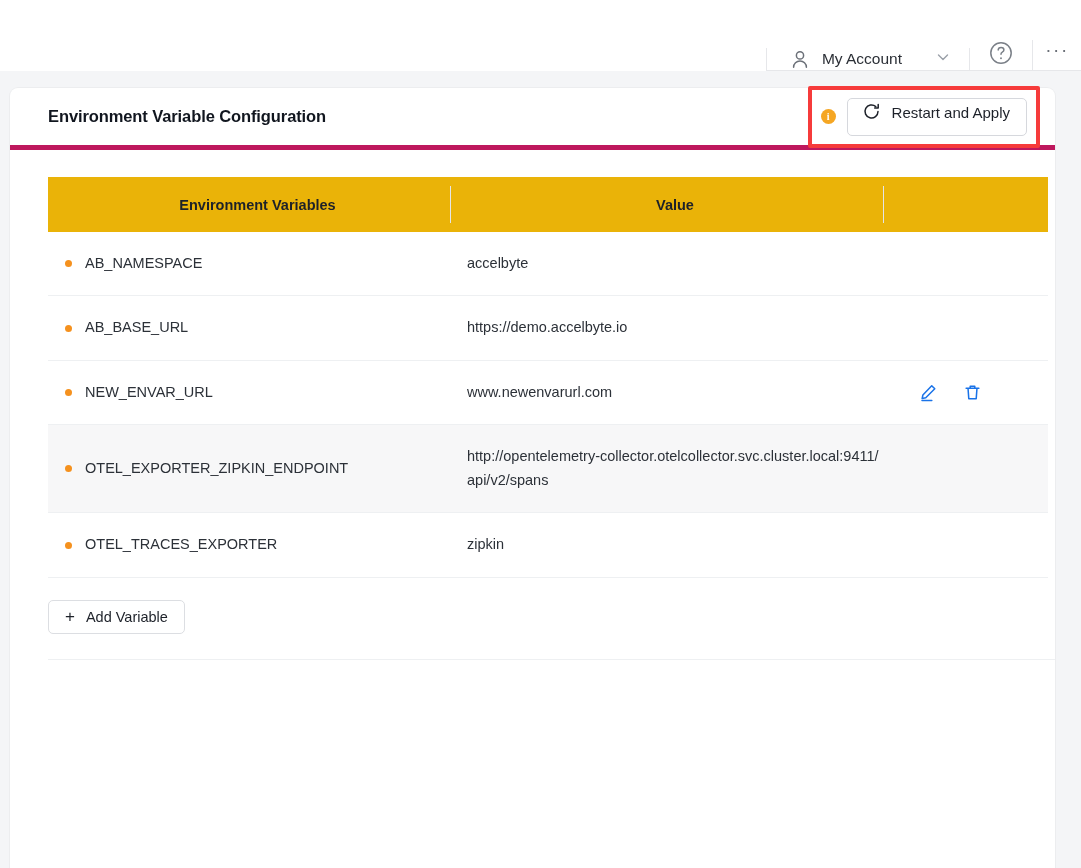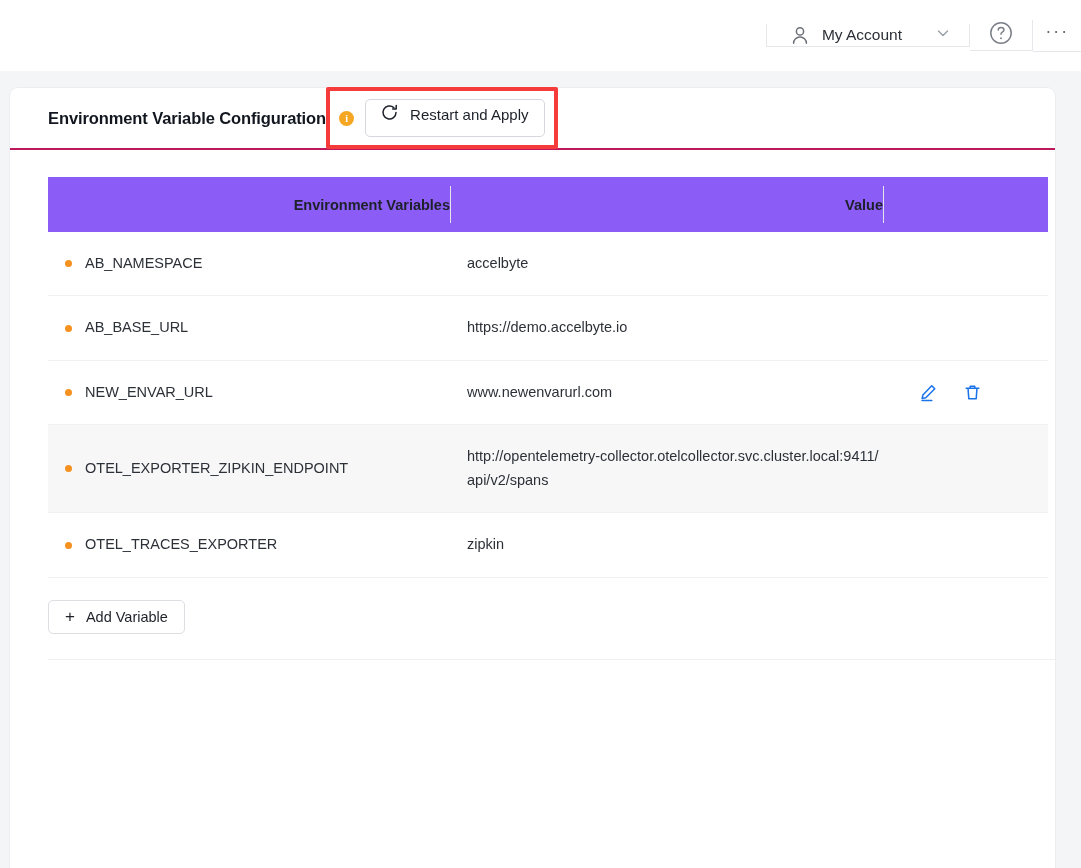--- a/index.html
+++ b/index.html
@@ -9,21 +9,21 @@
     background: #f4f5f7;
     overflow: hidden;
   }
 
   
   .topbar {
     height: 71px;
     background: #ffffff;
     display: flex;
     justify-content: flex-end;
-    align-items: center;
+    align-items: flex-end;
   }
   .account-cell {
     display: flex;
     align-items: center;
     gap: 11px;
     padding: 0 18px 0 22px;
     border-left: 1px solid #e6e7ea;
     border-right: 1px solid #e6e7ea;
     border-bottom: 1px solid #e6e7ea;
     cursor: pointer;
@@ -64,22 +64,23 @@
     background: #ffffff;
     border-radius: 8px 8px 0 0;
     width: 1045px;
     box-shadow: 0 0 0 1px rgba(0,0,0,0.03);
     height: 790px;
   }
   .card-head {
     height: 62px;
     display: flex;
     align-items: center;
+    justify-content: space-between;
     padding: 0 15px 0 38px;
-    border-bottom: 2px solid #be185d;
+    border-bottom: 5px solid #be185d;
     position: relative;
   }
   .card-title {
     font-size: 16.5px;
     font-weight: bold;
     color: #11161f;
     letter-spacing: -0.1px;
   }
   .head-right {
     display: flex;
@@ -120,22 +121,22 @@
     color: #1d2129;
     cursor: pointer;
     font-family: "Liberation Sans", sans-serif;
     white-space: nowrap;
   }
 
   
   .table-wrap { padding: 27px 25px 0 38px; }
   .tbl { width: 100%; border-collapse: collapse; table-layout: fixed; }
   .tbl thead th {
-    background: #8b5cf6;
-    text-align: right;
+    background: #eab308;
+    text-align: center;
     font-size: 14.5px;
     font-weight: bold;
     color: #1d2129;
     height: 55px;
     padding: 0 0 0 17px;
     vertical-align: middle;
     position: relative;
   }
   .tbl thead th.c-name { width: 402px; }
   .tbl thead th.c-val  { width: 433px; margin-left: 26px; }

